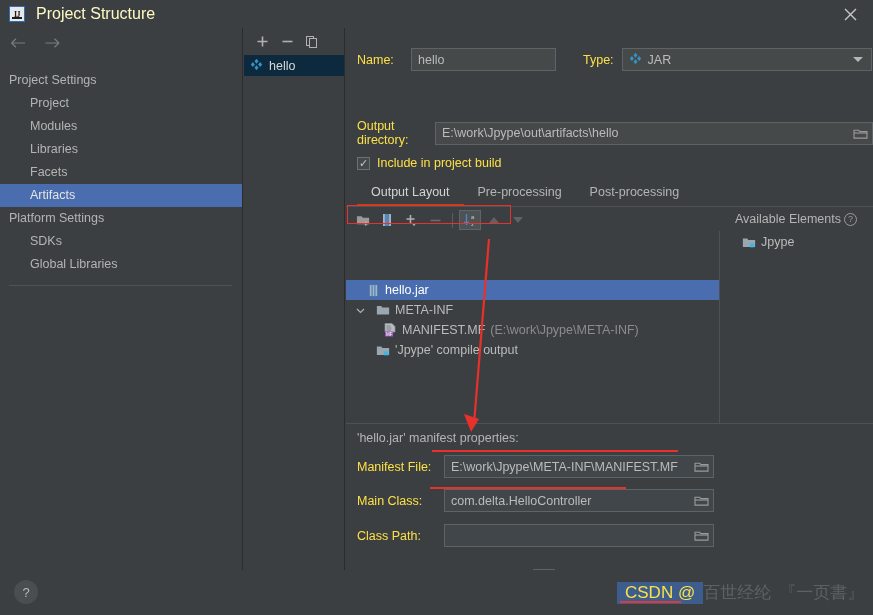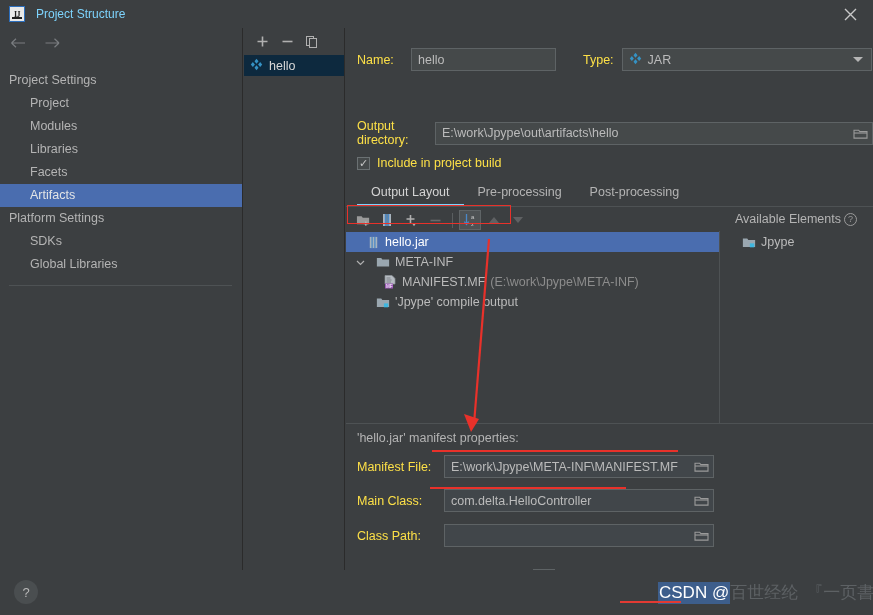--- a/index.html
+++ b/index.html
@@ -27,21 +27,21 @@
     display: flex; align-items: center; justify-content: center;
     font-size: 8px; color: #1d1d1d; font-weight: bold;
     font-family: "Liberation Serif", serif; letter-spacing: -0.5px;
     position: relative;
   }
   .ij-logo::after{
     content:""; position:absolute; left:2px; bottom:2px; right:2px;
     height:2px; background:#1d1d1d;
   }
   .title-text {
-    margin-left: 11px; font-size: 12px; color: #7dd3fc;
+    margin-left: 11px; font-size: 16px; color: #fef9c3;
   }
   .close-btn {
     position: absolute; right: 0; top: 0; width: 46px; height: 28px;
     display: flex; align-items: center; justify-content: center;
     color: #c8c8c8;
   }
   .close-btn svg { display: block; }
 
   
   .sidebar {
@@ -122,31 +122,31 @@
     color: #c8c8c8; font-size: 11px; line-height: 1;
   }
   .chk.empty { color: transparent; }
 
   
   .tabs { display: flex; align-items: flex-end; gap: 0; height: 26px; }
   .tab {
     padding: 0 14px; height: 26px; line-height: 24px; font-size: 12.5px;
     color: #b4b4b4; border-bottom: 2px solid transparent;
   }
-  .tab.active { color: #d4d4d4; border-bottom: 2px solid #7dd3fc; }
+  .tab.active { color: #d4d4d4; border-bottom: 2px solid #c2410c; }
 
   
   .layout-toolbar { display: flex; align-items: center; gap: 2px; }
   .lt-btn { width: 22px; height: 20px; display:flex; align-items:center; justify-content:center; color:#b0b0b0; }
   .lt-btn.pressed { background: #4e5254; border: 1px solid #5f6466; }
   .lt-btn.disabled { opacity: 0.38; }
   .lt-sep { width: 1px; height: 15px; background: #5a5e60; margin: 0 4px; }
 
   
-  .layout-tree { position: absolute; }
+  .layout-tree { position: absolute; margin-top: 48px; }
   .node { display: flex; align-items: center; height: 20px; font-size: 12.5px; color: #bbbbbb; }
   .node.selected { background: #4a6daf; color: #ffffff; }
   .node-dim { color: #8c8c8c; margin-left: 5px; }
   .twisty { width: 14px; display: flex; align-items: center; justify-content: center; color: #b0b0b0; }
 
   .avail-label { font-size: 12.5px; color: #b4b4b4; display:flex; align-items:center; gap:3px;}
   .helpcircle {
     width: 13px; height: 13px; border-radius: 50%; border: 1px solid #9a9a9a;
     display:flex; align-items:center; justify-content:center; font-size:9px; color:#9a9a9a;
   }
@@ -169,21 +169,21 @@
   }
 
   
   .watermark {
     position: absolute; left: 617px; top: 581px;
     font-size: 17px; letter-spacing: 0px;
     font-family: "Liberation Sans", sans-serif;
     display: flex; align-items: center;
     white-space: nowrap;
   }
-  .wm-sel { background: #3d5e8c; color: #ffffff; padding: 1px 1px; margin-left: 41px; }
+  .wm-sel { background: #3d5e8c; color: #fde047; padding: 1px 8px; }
   .wm-dim { color: #5d6164; }
   .wm-under {
     position: absolute; left: 620px; top: 601px; width: 61px; height: 2px; background: #e23a33;
   }
 
   
   .red-box {
     position: absolute; border: 1px solid #e8312a; pointer-events: none;
   }
   .red-line { position: absolute; background: #e8312a; }

